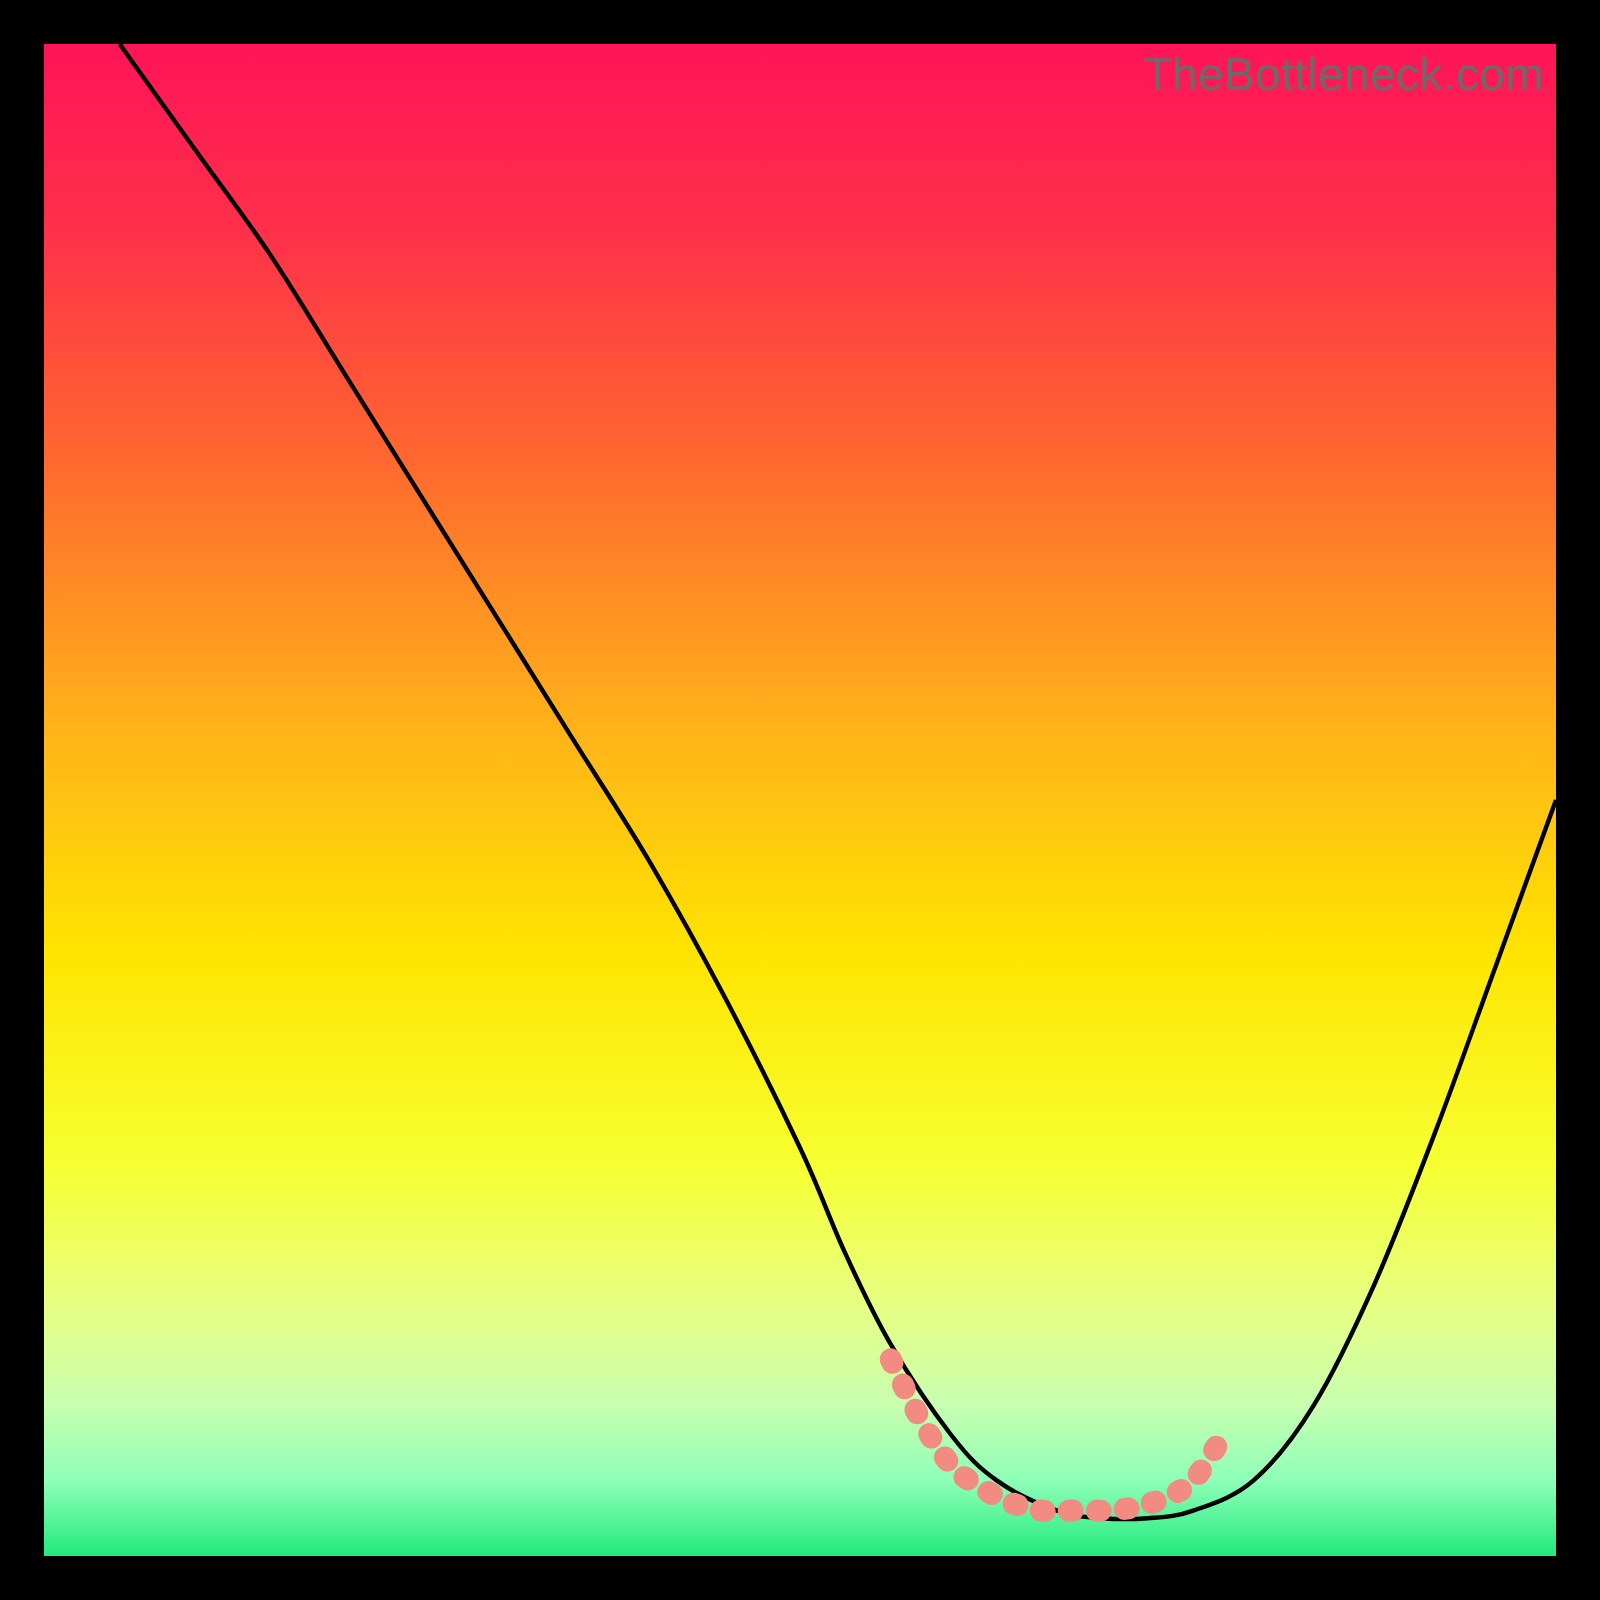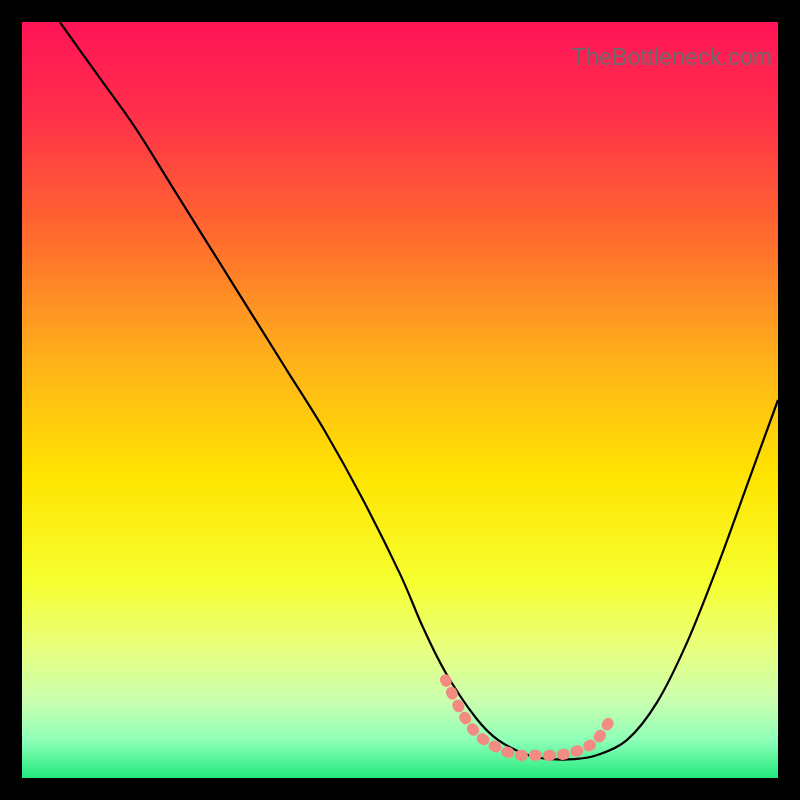--- a/index.html
+++ b/index.html
@@ -27,21 +27,20 @@
   }
   .watermark {
     position: absolute;
     top: 2px;
     right: 6px;
     font-family: Arial, Helvetica, sans-serif;
     font-size: 23px;
     color: #6b6b6b;
     letter-spacing: 0.2px;
     user-select: none;
-    margin-top: 20px;
   }
 </style>
 </head>
 <body>
 
 <div class="frame">
   <svg class="plot" viewBox="0 0 756 756" preserveAspectRatio="none">
     <defs>
       <linearGradient id="bg-grad" x1="0" y1="0" x2="0" y2="1">
           <stop offset="0%" stop-color="#ff1457"></stop>

